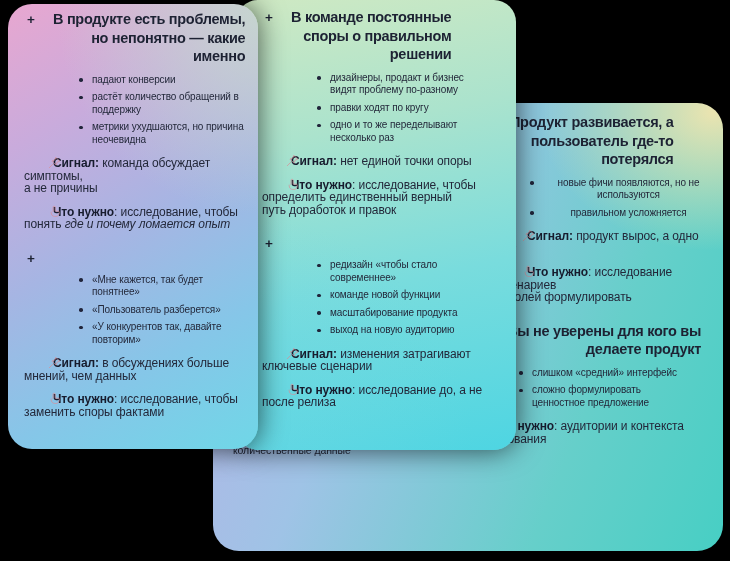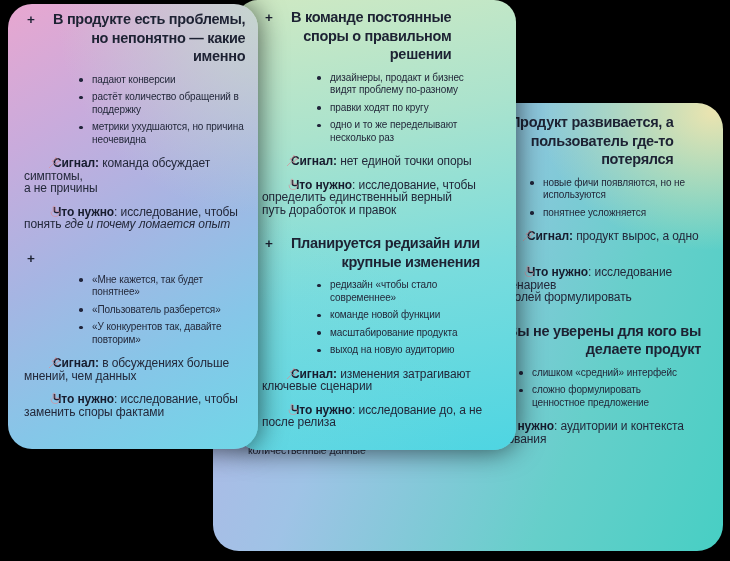--- a/index.html
+++ b/index.html
@@ -40,43 +40,43 @@
   p.meta{margin:10px 0 0 2px;text-indent:12px;font-size:12px;line-height:12.5px;
      color:#23283a;letter-spacing:-0.1px;white-space:pre-line;}
   p.meta b{color:#171c2e;}
   p.meta .em{font-style:italic;}
   .ic{display:inline-block;width:13px;height:13px;margin-right:4px;opacity:.8;}
   .ic svg{vertical-align:-2px;}
 
   
   .shift{margin-left:34px;}
   .shift .trow{margin-left:-17px;}
-  .shift ul{margin-left:47px;}
+  .shift ul{margin-left:47px;text-align:center;}
   .s6 .trow{margin-left:14px;}
 
-  .frag{position:absolute;left:35px;top:341px;font-size:10.5px;line-height:13px;
+  .frag{position:absolute;left:20px;top:341px;font-size:10.5px;line-height:13px;
      color:#23283a;letter-spacing:-0.1px;}
 </style>
 </head>
 <body>
 
 <div class="card" id="cardC">
   <div class="frag">количественные данные</div>
   <div id="cardC-col2">
       <section class="shift">
         <div class="trow">
           <span class="plus">+</span>
           <h3 class="title">Продукт развивается, а
 пользователь где-то
 потерялся</h3>
         </div>
         <ul>
           <li>новые фичи появляются, но не
 используются</li>
-          <li>понятнее усложняется</li>
+          <li>правильном усложняется</li>
         </ul>
         <p class="meta sig"><span class="ic"><svg width="13" height="13" viewBox="0 0 16 16" fill="none">
               <path d="M9.5 1.5 L14.5 6.5 L11.3 7.4 L9.8 11.2 L4.8 6.2 L8.6 4.7 Z" stroke="#d98f98" stroke-width="1.1" stroke-linejoin="round"></path>
               <line x1="5.6" y1="10.4" x2="1.6" y2="14.4" stroke="#d98f98" stroke-width="1.1" stroke-linecap="round"></line>
             </svg></span><b>Сигнал:</b> <span>продукт вырос, а одно нет</span></p>
         <p class="meta need"><span class="ic"><svg width="13" height="13" viewBox="0 0 16 16" fill="none">
               <path d="M6.2 8.5 V2.8 a1.3 1.3 0 0 1 2.6 0 V7.6 h3.6 a1.6 1.6 0 0 1 1.6 1.6 c0 2.7-1.7 4.9-4.3 4.9 H8.2 c-2.7 0-4.3-2.2-4.3-4.9 v-1" stroke="#d98f98" stroke-width="1.1" stroke-linejoin="round"></path>
             </svg></span><b>Что нужно</b><span>: </span><span>исследование сценариев
 и болей формулировать</span><span class="em"></span></p>
       </section>
@@ -121,22 +121,20 @@
             </svg></span><b>Сигнал:</b> <span>нет единой точки опоры</span></p>
         <p class="meta need"><span class="ic"><svg width="13" height="13" viewBox="0 0 16 16" fill="none">
               <path d="M6.2 8.5 V2.8 a1.3 1.3 0 0 1 2.6 0 V7.6 h3.6 a1.6 1.6 0 0 1 1.6 1.6 c0 2.7-1.7 4.9-4.3 4.9 H8.2 c-2.7 0-4.3-2.2-4.3-4.9 v-1" stroke="#d98f98" stroke-width="1.1" stroke-linejoin="round"></path>
             </svg></span><b>Что нужно</b><span>: </span><span>исследование, чтобы
 определить единственный верный
 путь доработок и правок</span><span class="em"></span></p>
       </section>
       <section>
         <div class="trow">
           <span class="plus">+</span>
-          <h3 class="title">Планируется редизайн или
-крупные изменения</h3>
         </div>
         <ul>
           <li>редизайн «чтобы стало
 современнее»</li>
           <li>команде новой функции</li>
           <li>масштабирование продукта</li>
           <li>выход на новую аудиторию</li>
         </ul>
         <p class="meta sig"><span class="ic"><svg width="13" height="13" viewBox="0 0 16 16" fill="none">
               <path d="M9.5 1.5 L14.5 6.5 L11.3 7.4 L9.8 11.2 L4.8 6.2 L8.6 4.7 Z" stroke="#d98f98" stroke-width="1.1" stroke-linejoin="round"></path>

